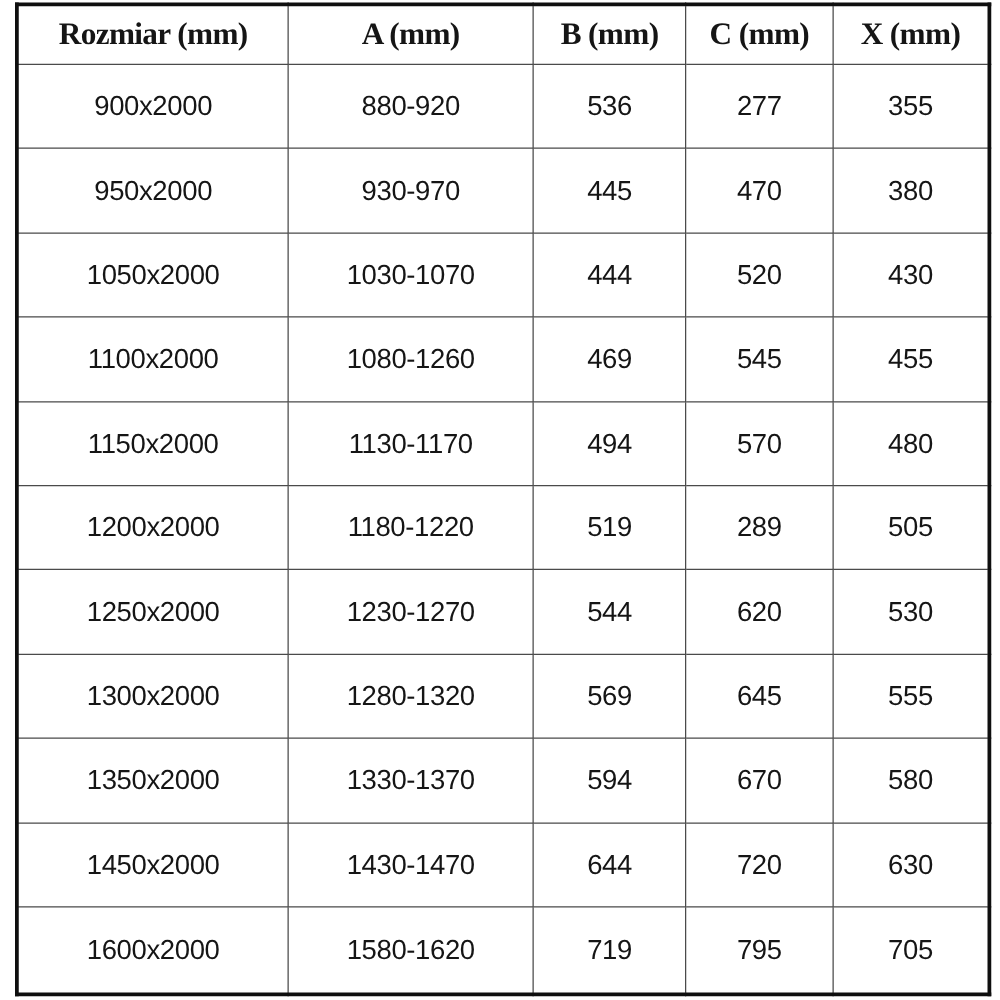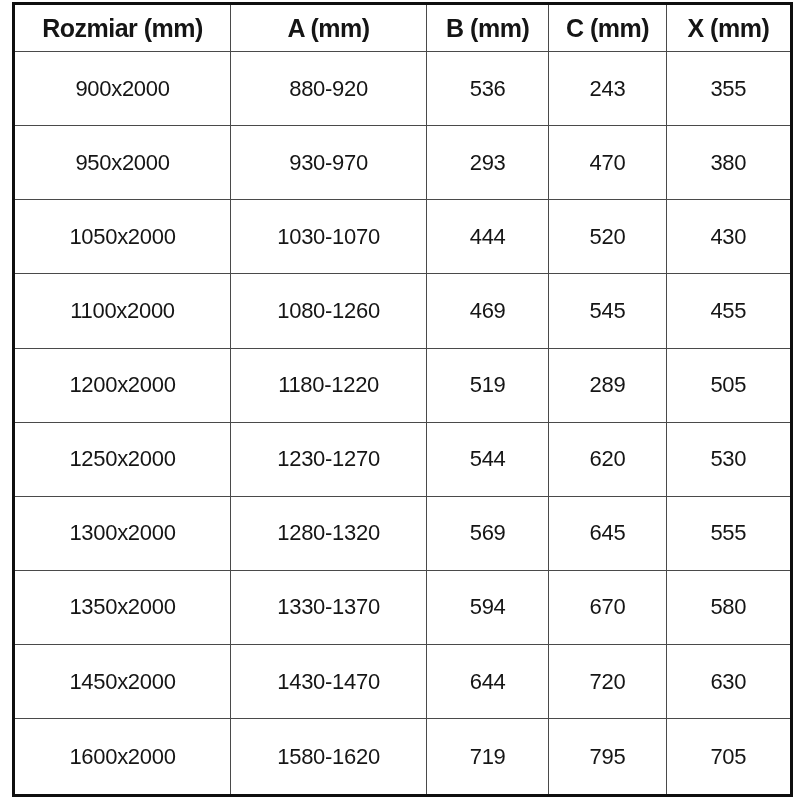--- a/index.html
+++ b/index.html
@@ -34,20 +34,21 @@
     border: 1.5px solid #4a4a4a;
     text-align: center;
     vertical-align: middle;
     color: #151515;
     padding: 0;
     overflow: hidden;
     white-space: nowrap;
   }
   table.spec-table thead tr {
     height: 48px;
+    font-family: Liberation Serif, serif;
   }
   table.spec-table th {
     font-size: 25px;
     font-weight: bold;
     letter-spacing: -0.5px;
   }
   table.spec-table td {
     font-size: 22px;
     font-weight: normal;
     letter-spacing: -0.3px;
@@ -73,43 +74,50 @@
           <th>B (mm)</th>
           <th>C (mm)</th>
           <th>X (mm)</th>
         </tr>
       </thead>
       <tbody>
           <tr>
             <td>900x2000</td>
             <td>880-920</td>
             <td>536</td>
-            <td>243</td>
+            <td>277</td>
             <td>355</td>
           </tr>
           <tr>
             <td>950x2000</td>
             <td>930-970</td>
-            <td>293</td>
+            <td>445</td>
             <td>470</td>
             <td>380</td>
           </tr>
           <tr>
             <td>1050x2000</td>
             <td>1030-1070</td>
             <td>444</td>
             <td>520</td>
             <td>430</td>
           </tr>
           <tr>
             <td>1100x2000</td>
             <td>1080-1260</td>
             <td>469</td>
             <td>545</td>
             <td>455</td>
+          </tr>
+          <tr>
+            <td>1150x2000</td>
+            <td>1130-1170</td>
+            <td>494</td>
+            <td>570</td>
+            <td>480</td>
           </tr>
           <tr>
             <td>1200x2000</td>
             <td>1180-1220</td>
             <td>519</td>
             <td>289</td>
             <td>505</td>
           </tr>
           <tr>
             <td>1250x2000</td>

